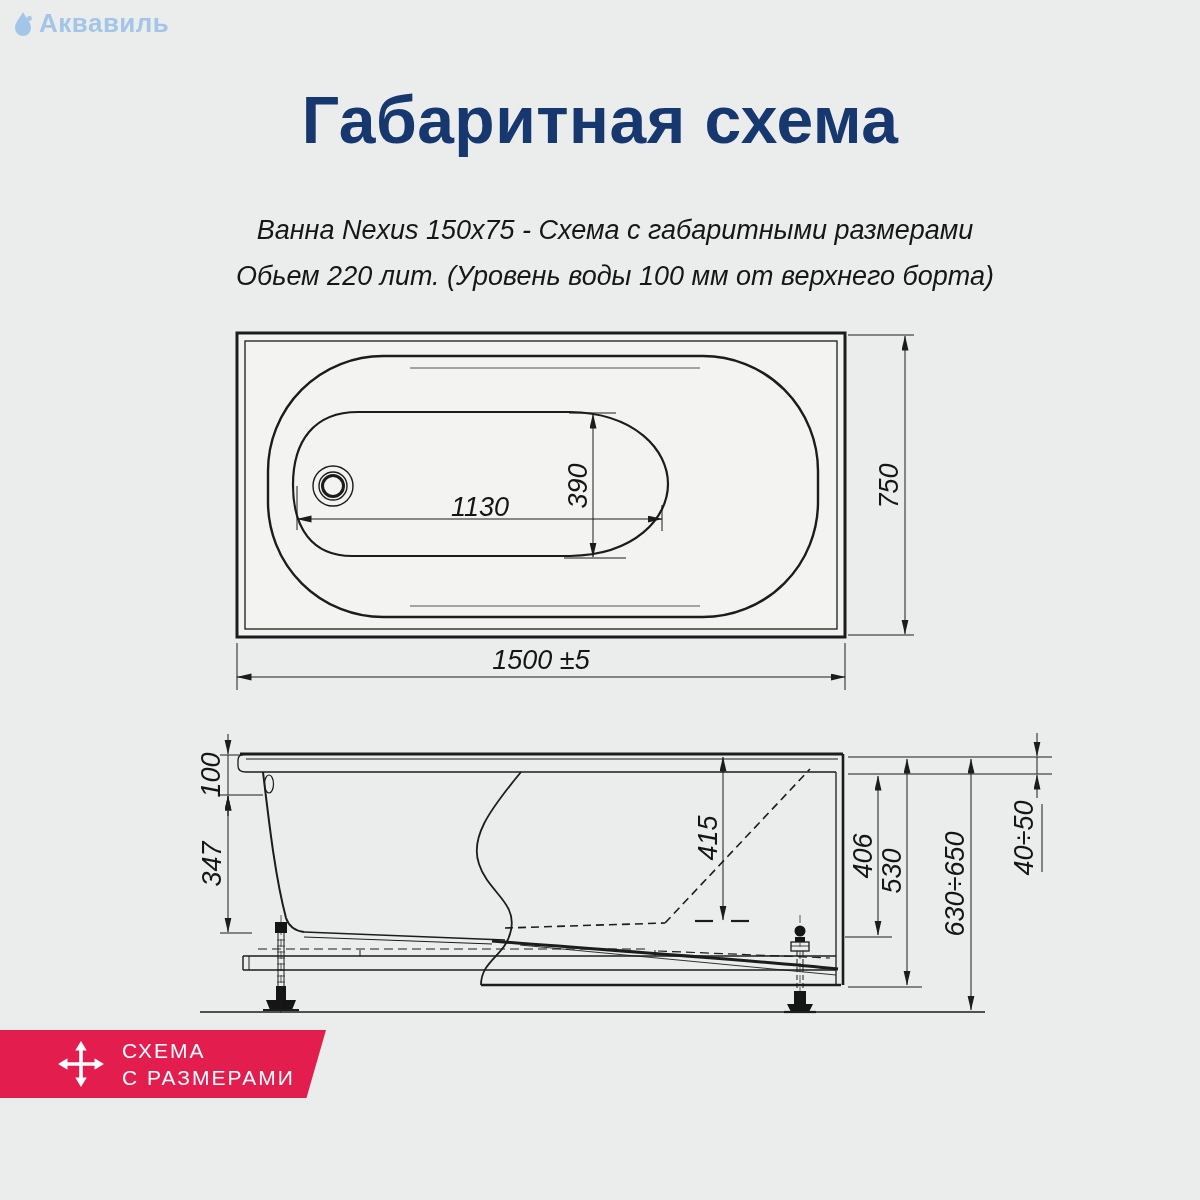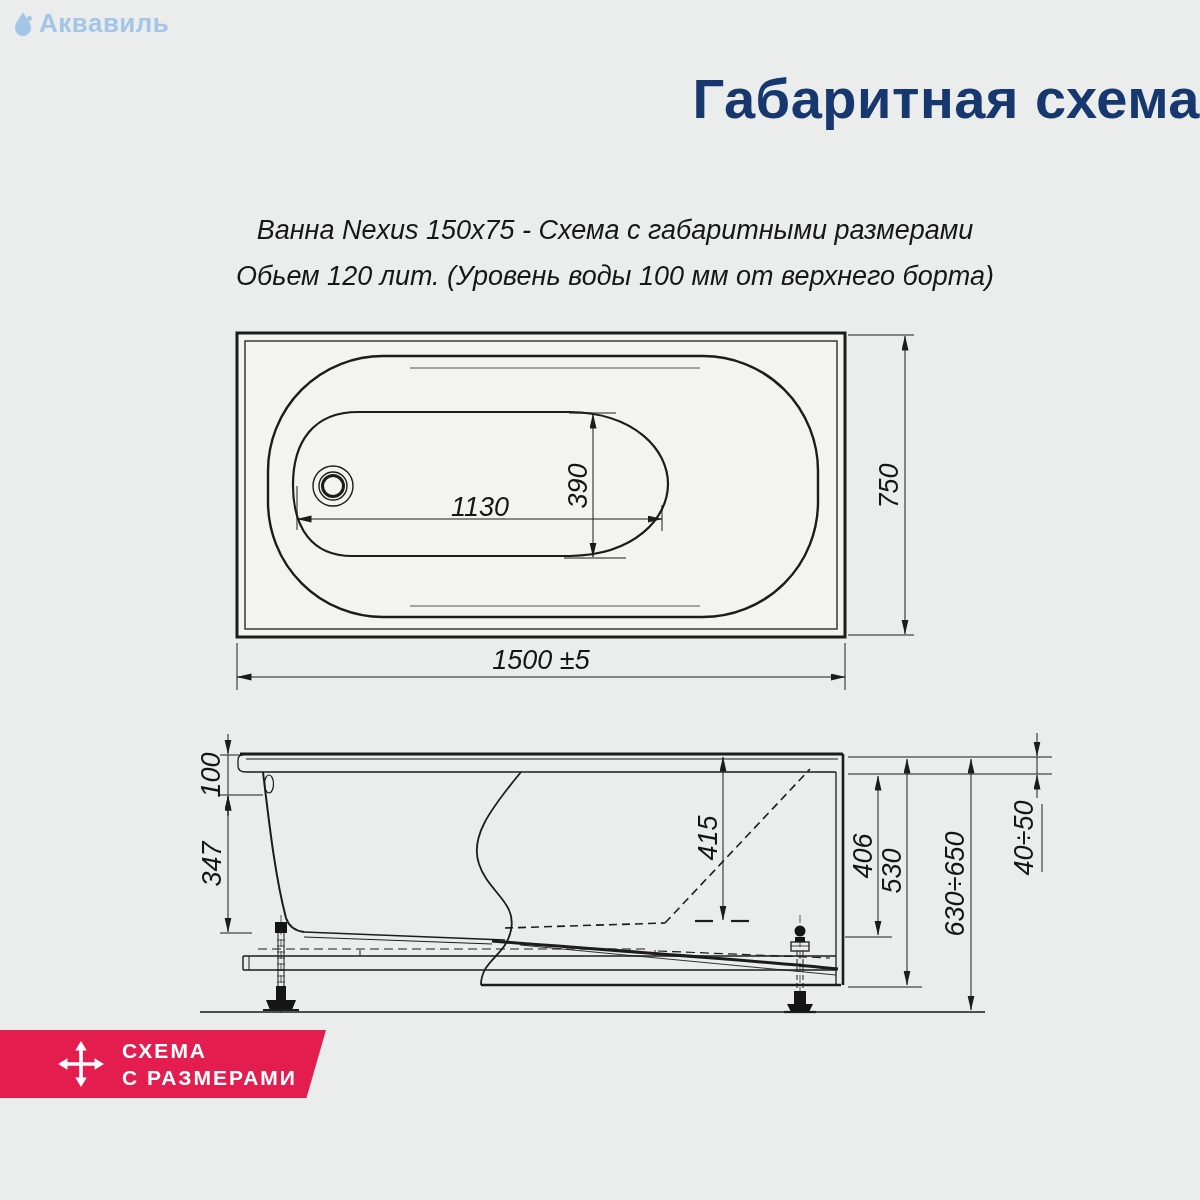--- a/index.html
+++ b/index.html
@@ -6,52 +6,52 @@
     --accent-red:#e41d4f;
     --title-navy:#17386e;
     --logo-blue:#a3c6e8;
   }
   html,body{margin:0;padding:0;background:#ebecec;}
   .page{position:relative;width:1200px;height:1200px;background:#ebecec;overflow:hidden;
         font-family:"Liberation Sans",sans-serif;}
   .logo{position:absolute;left:12px;top:8px;display:flex;align-items:center;gap:5px;
         color:var(--logo-blue);}
   .logo-text{font-size:26px;font-weight:bold;letter-spacing:0.5px;}
-  .title{position:absolute;top:66px;left:0;width:100%;text-align:right;
-         font-size:56px;font-weight:bold;color:var(--title-navy);letter-spacing:0.5px;}
+  .title{position:absolute;top:82px;left:0;width:100%;text-align:center;
+         font-size:66px;font-weight:bold;color:var(--title-navy);letter-spacing:0.5px;}
   .subtitle{position:absolute;top:207px;left:40px;width:1150px;text-align:center;
             font-style:italic;font-size:27px;color:#161616;line-height:46px;}
   .drawing{position:absolute;left:0;top:0;}
   .dim-text{font-style:italic;font-size:27px;fill:#151515;stroke:none;
             font-family:"Liberation Sans",sans-serif;text-anchor:middle;}
   .badge{position:absolute;left:0;top:1030px;width:326px;height:68px;
          background:var(--accent-red);clip-path:polygon(0 0,100% 0,94% 100%,0 100%);
          display:flex;align-items:center;color:#fff;}
   .badge-icon{margin-left:56px;flex:0 0 auto;}
-  .badge-text{margin-left:16px;font-weight:bold;font-size:21px;letter-spacing:2px;
+  .badge-text{margin-left:16px;font-weight:normal;font-size:21px;letter-spacing:2px;
               line-height:27px;text-transform:uppercase;}
 </style>
 </head>
 <body>
 
 <div class="page">
 
   <div class="logo">
     <svg width="22" height="26" viewBox="0 0 22 26">
       <path d="M11,1 C8,7 3,11 3,17 a8,8 0 0 0 16,0 C19,11 14,7 11,1 Z" fill="currentColor"></path>
       <circle cx="17.5" cy="7.5" r="2.4" fill="currentColor"></circle>
     </svg>
     <span class="logo-text">Аквавиль</span>
   </div>
 
   <div class="title">Габаритная схема</div>
 
   <div class="subtitle">
     <div>Ванна Nexus 150x75 - Схема с габаритными размерами</div>
-    <div>Обьем 120 лит.  (Уровень воды 100 мм от верхнего борта)</div>
+    <div>Обьем 220 лит.  (Уровень воды 100 мм от верхнего борта)</div>
   </div>
 
   <svg class="drawing" width="1200" height="1200" viewBox="0 0 1200 1200">
     <defs>
       <marker id="arr" markerWidth="16" markerHeight="8" refX="14.5" refY="3.5" orient="auto-start-reverse" markerUnits="userSpaceOnUse">
         <path d="M0,0 L15,3.5 L0,7 Z" fill="#1c1c1c"></path>
       </marker>
     </defs>
 
     <g stroke="#1c1c1c" fill="none">

